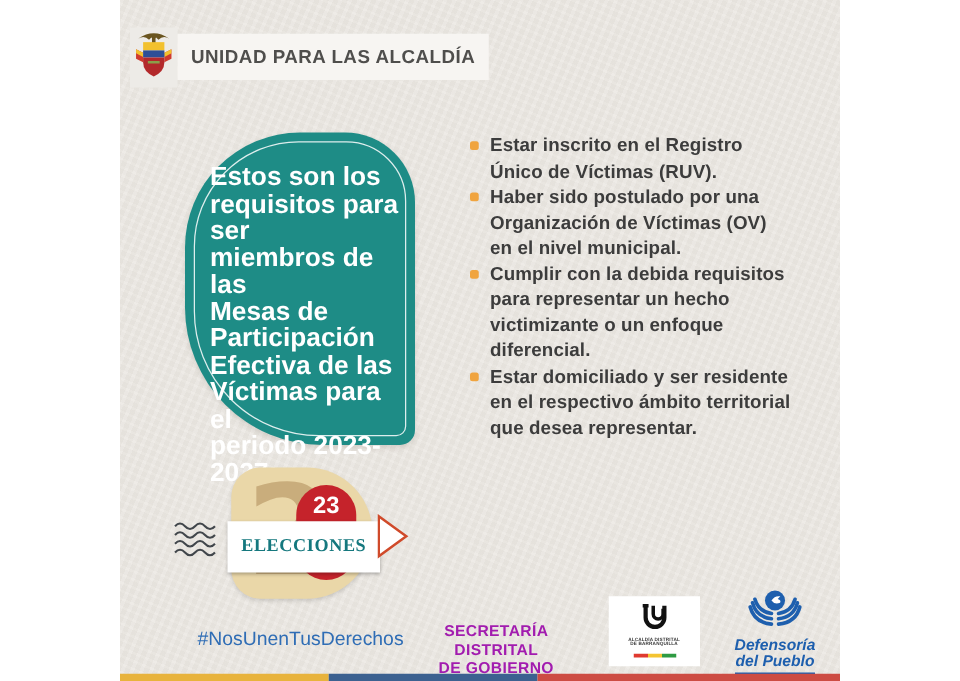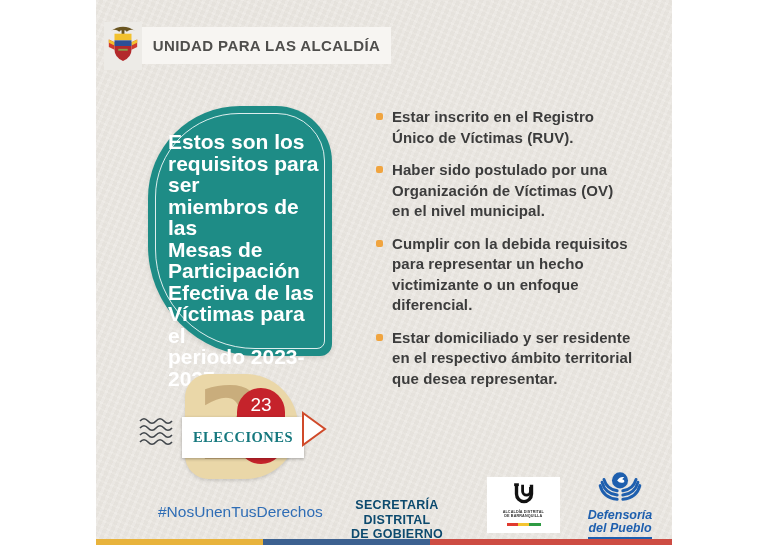--- a/index.html
+++ b/index.html
@@ -32,54 +32,54 @@
   }
   .bubble::after{
     content:"";position:absolute;inset:7px;border:1.5px solid rgba(255,255,255,.85);
     border-radius:84px 48px 8px 100px;pointer-events:none;
   }
   .bubble .btxt{
     position:absolute;left:20px;top:25px;right:12px;
     color:#ffffff;font-weight:bold;font-size:21px;line-height:21.5px;white-space:pre-line;
   }
   
-  .reqs{position:absolute;left:280px;top:107px;width:292px;display:flex;flex-direction:column;gap:12px;}
+  .reqs{position:absolute;left:280px;top:107px;width:292px;display:flex;flex-direction:column;}
   .req{display:flex;gap:9px;align-items:flex-start;}
   .req .bullet{width:7px;height:7px;border-radius:2px;background:#f0a43f;margin-top:6px;flex:none;}
   .req .txt{font-size:15px;line-height:20.5px;color:#3c3c3c;font-weight:bold;white-space:pre-line;letter-spacing:.1px;}
   
   .elec{position:absolute;left:42px;top:370px;width:200px;height:118px;}
   .elec .badge{
     position:absolute;left:47px;top:4px;width:113px;height:105px;background:#ead7a8;
     border-radius:26px 58px 58px 26px;box-shadow:0 2px 3px rgba(0,0,0,.12);z-index:1;
   }
   .elec .digit2{
     position:absolute;left:59px;top:6px;z-index:2;
     font-family:"DejaVu Sans",sans-serif;font-weight:bold;font-size:100px;line-height:98px;color:#c9ad7c;
   }
   .elec .oval{
     position:absolute;left:99px;top:18px;width:48px;height:76px;background:#c5232b;border-radius:26px;z-index:3;
     display:flex;flex-direction:column;justify-content:space-between;align-items:center;padding:7px 0;box-sizing:border-box;
   }
-  .elec .oval .yr{color:#ffffff;font-weight:normal;font-size:19px;line-height:19px;text-align:right;}
+  .elec .oval .yr{color:#ffffff;font-weight:bold;font-size:19px;line-height:19px;text-align:right;}
   .elec .banner{
     position:absolute;left:44px;top:47px;width:122px;height:41px;background:#ffffff;z-index:4;
     display:flex;align-items:center;justify-content:center;box-shadow:0 1px 3px rgba(0,0,0,.3);
   }
   .elec .banner .bt{
     font-family:"Liberation Serif",serif;font-weight:bold;font-size:14.5px;color:#15787e;letter-spacing:.5px;white-space:nowrap;
   }
   .elec .arrowhead{position:absolute;left:164px;top:38px;z-index:5;}
   .elec .waves{position:absolute;left:0;top:46px;}
   
   .hashtag{position:absolute;left:62px;top:503px;font-size:15.5px;color:#2f6db5;white-space:nowrap;}
   .hashtag .b{font-weight:normal;text-align:center;}
   .secretaria{
     position:absolute;left:226px;top:498px;width:150px;text-align:center;
-    font-size:12.5px;font-weight:bold;color:#0c4a6e;line-height:14.5px;letter-spacing:.3px;white-space:pre-line;
+    font-size:12.5px;font-weight:bold;color:#a21caf;line-height:14.5px;letter-spacing:.3px;white-space:pre-line;
   }
   .bq-logo{
     position:absolute;left:391px;top:477px;width:73px;height:56px;background:#ffffff;
     display:flex;flex-direction:column;align-items:center;justify-content:flex-start;padding-top:3px;box-sizing:border-box;
   }
   .bq-text{font-size:6px;line-height:6px;color:#333;letter-spacing:.2px;transform:scale(.62);transform-origin:center top;white-space:pre-line;text-align:center;font-weight:bold;}
   .bq-bar{width:34px;height:2.5px;margin-top:1px;background:linear-gradient(90deg,#e03a2f 0 33%,#f4c431 33% 66%,#2e9b43 66% 100%);}
   .def-logo{position:absolute;left:480px;top:470px;width:88px;text-align:center;}
   .def-name{font-size:12.5px;line-height:13px;font-weight:bold;color:#1e5fae;white-space:pre-line;margin-top:1px;font-style:italic;}
   .def-rule{width:64px;height:1.5px;background:#1e5fae;margin:2px auto 2px auto;}

